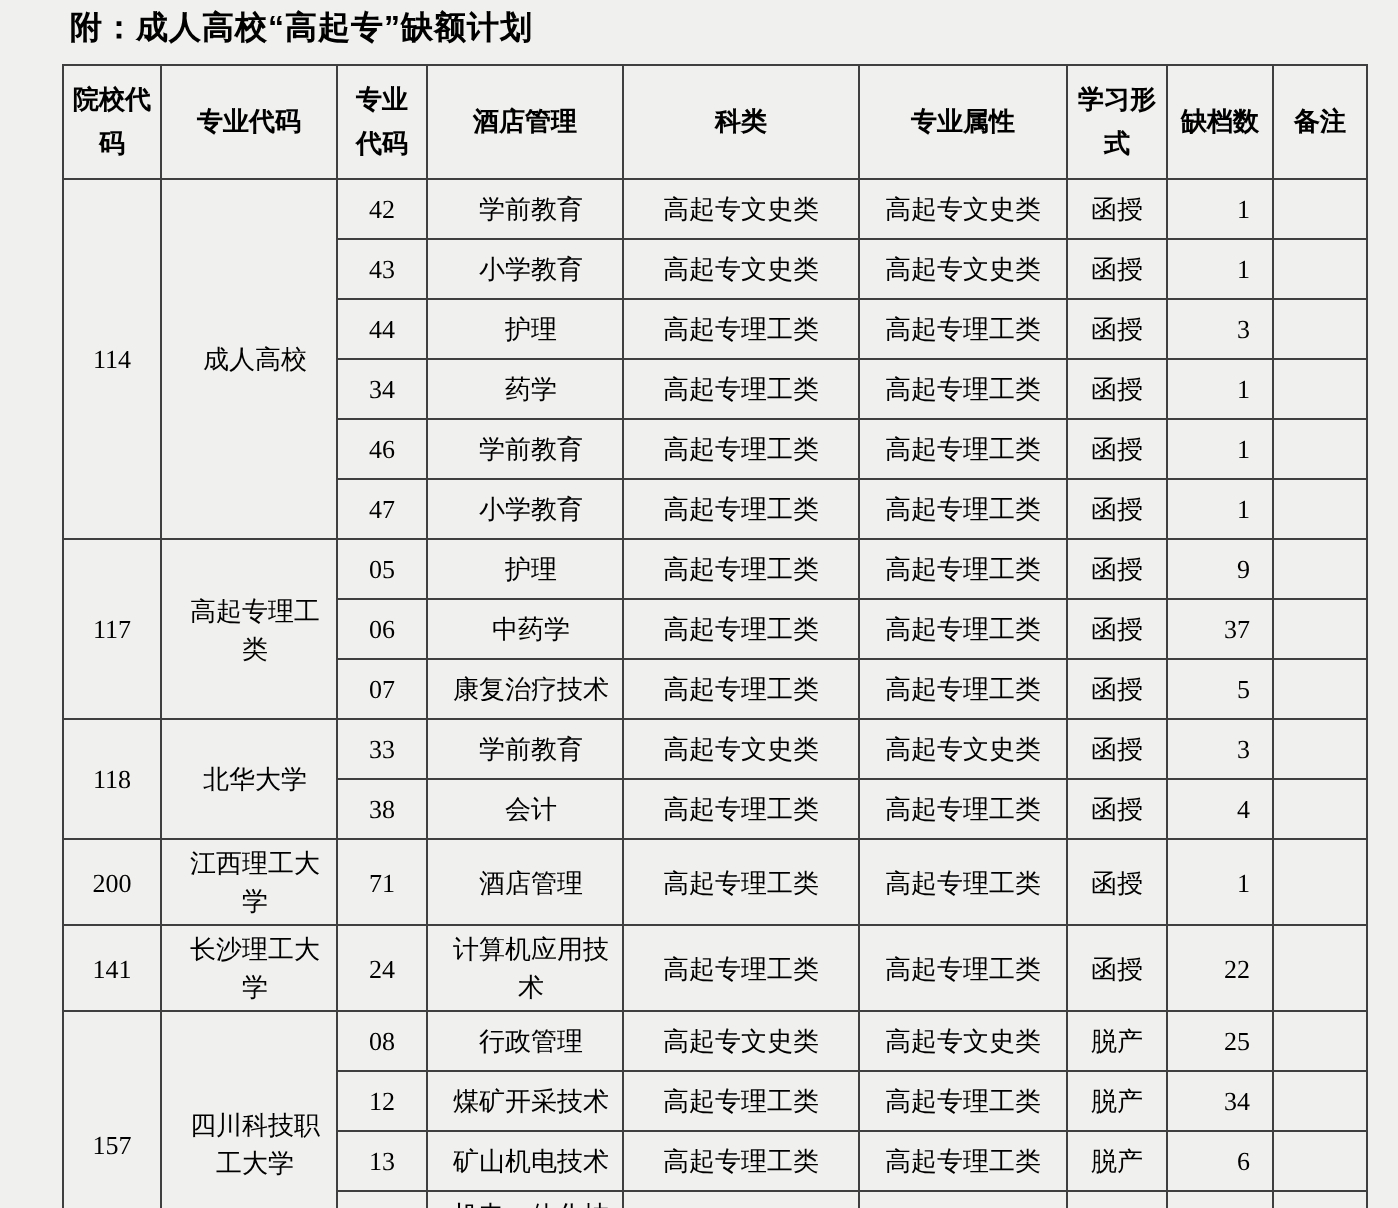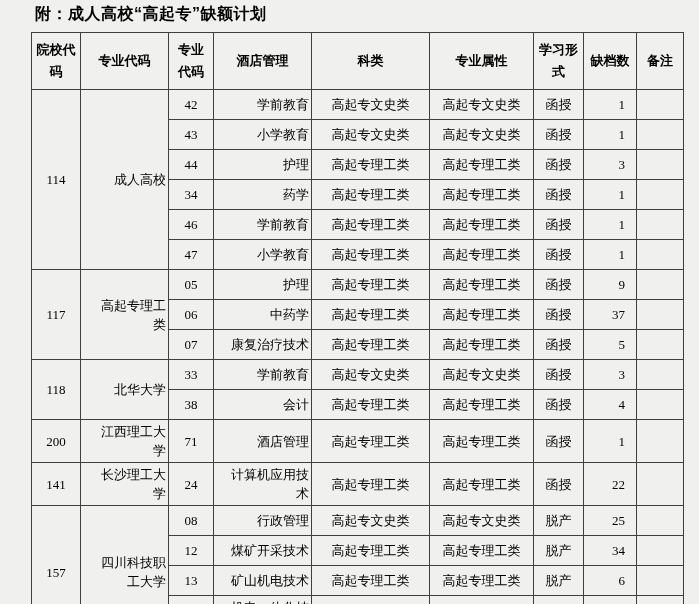--- a/index.html
+++ b/index.html
@@ -53,21 +53,21 @@
     line-height: 22px;
     font-weight: bold;
     text-align: center;
     font-size: 13px;
   }
   .plan-table td {
     height: 25px;
     text-align: center;
   }
   .plan-table td.al {
-    text-align: right;
+    text-align: center;
     padding-left: 8px;
     padding-right: 2px;
   }
   .plan-table td.ar {
     text-align: right;
     padding-right: 11px;
   }
 </style>
 </head>
 <body>

